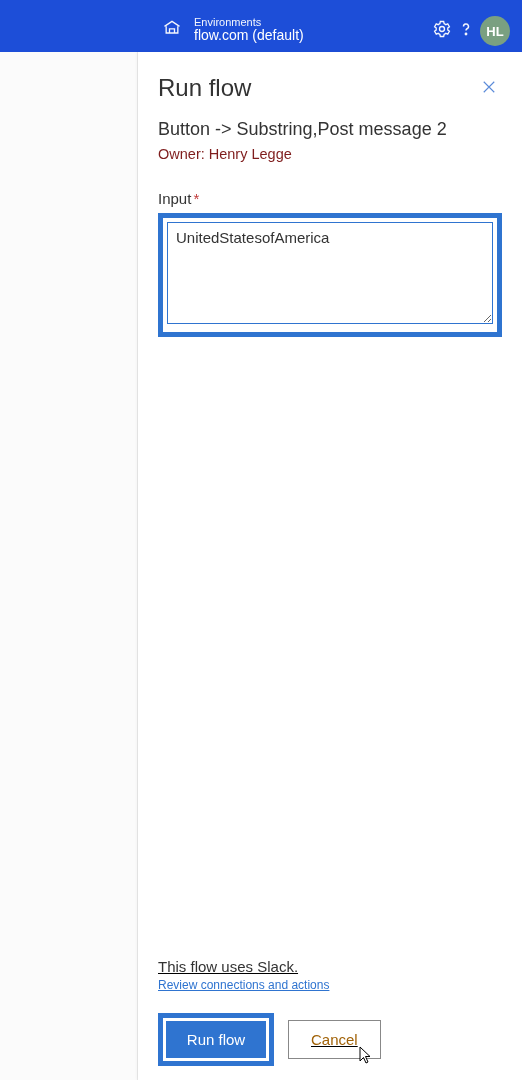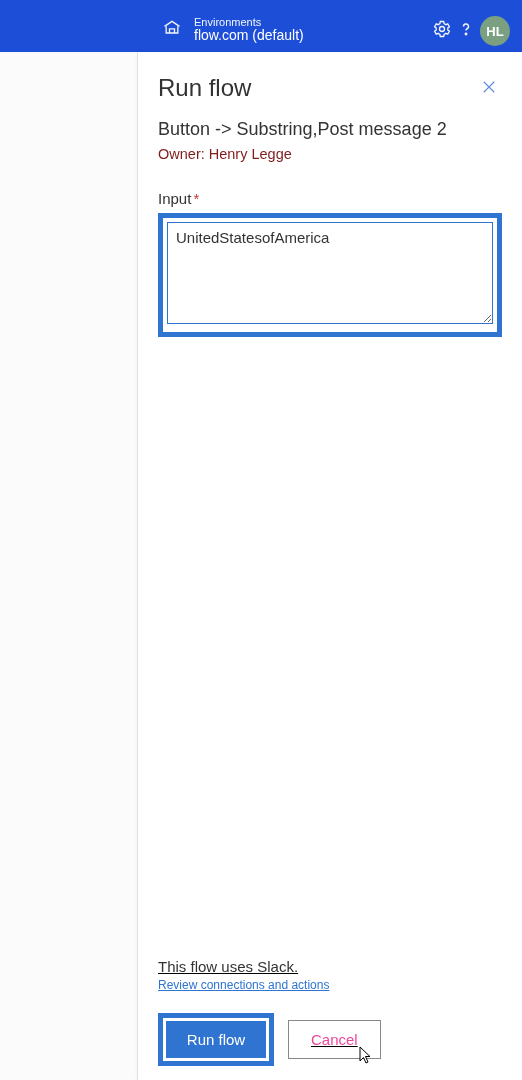--- a/index.html
+++ b/index.html
@@ -82,21 +82,21 @@
   .review-link { font-size:12px; color:#2f74d0; text-decoration:underline; display:inline-block; margin-top:2px; cursor:pointer;}
 
   .btn-row { display:flex; gap:14px; margin-top:20px; align-items:center; }
   .btn-highlight { border:5px solid #2f74d0; padding:3px; display:inline-block;}
   .btn-primary {
     background:#2f74d0; color:#fff; border:none;
     font-size:15px; padding:10px 20px; cursor:pointer;
     min-width:100px;
   }
   .btn-secondary {
-    background:#fff; color:#ec4899; border:1px solid #888;
+    background:#fff; color:#a16207; border:1px solid #888;
     font-size:15px; padding:10px 22px; cursor:pointer;
   }
   .cursor-pointer {
     position:absolute;
     left:220px; bottom:10px;
     font-size:16px; color:#000;
     pointer-events:none;
   }
 </style>
 </head>

